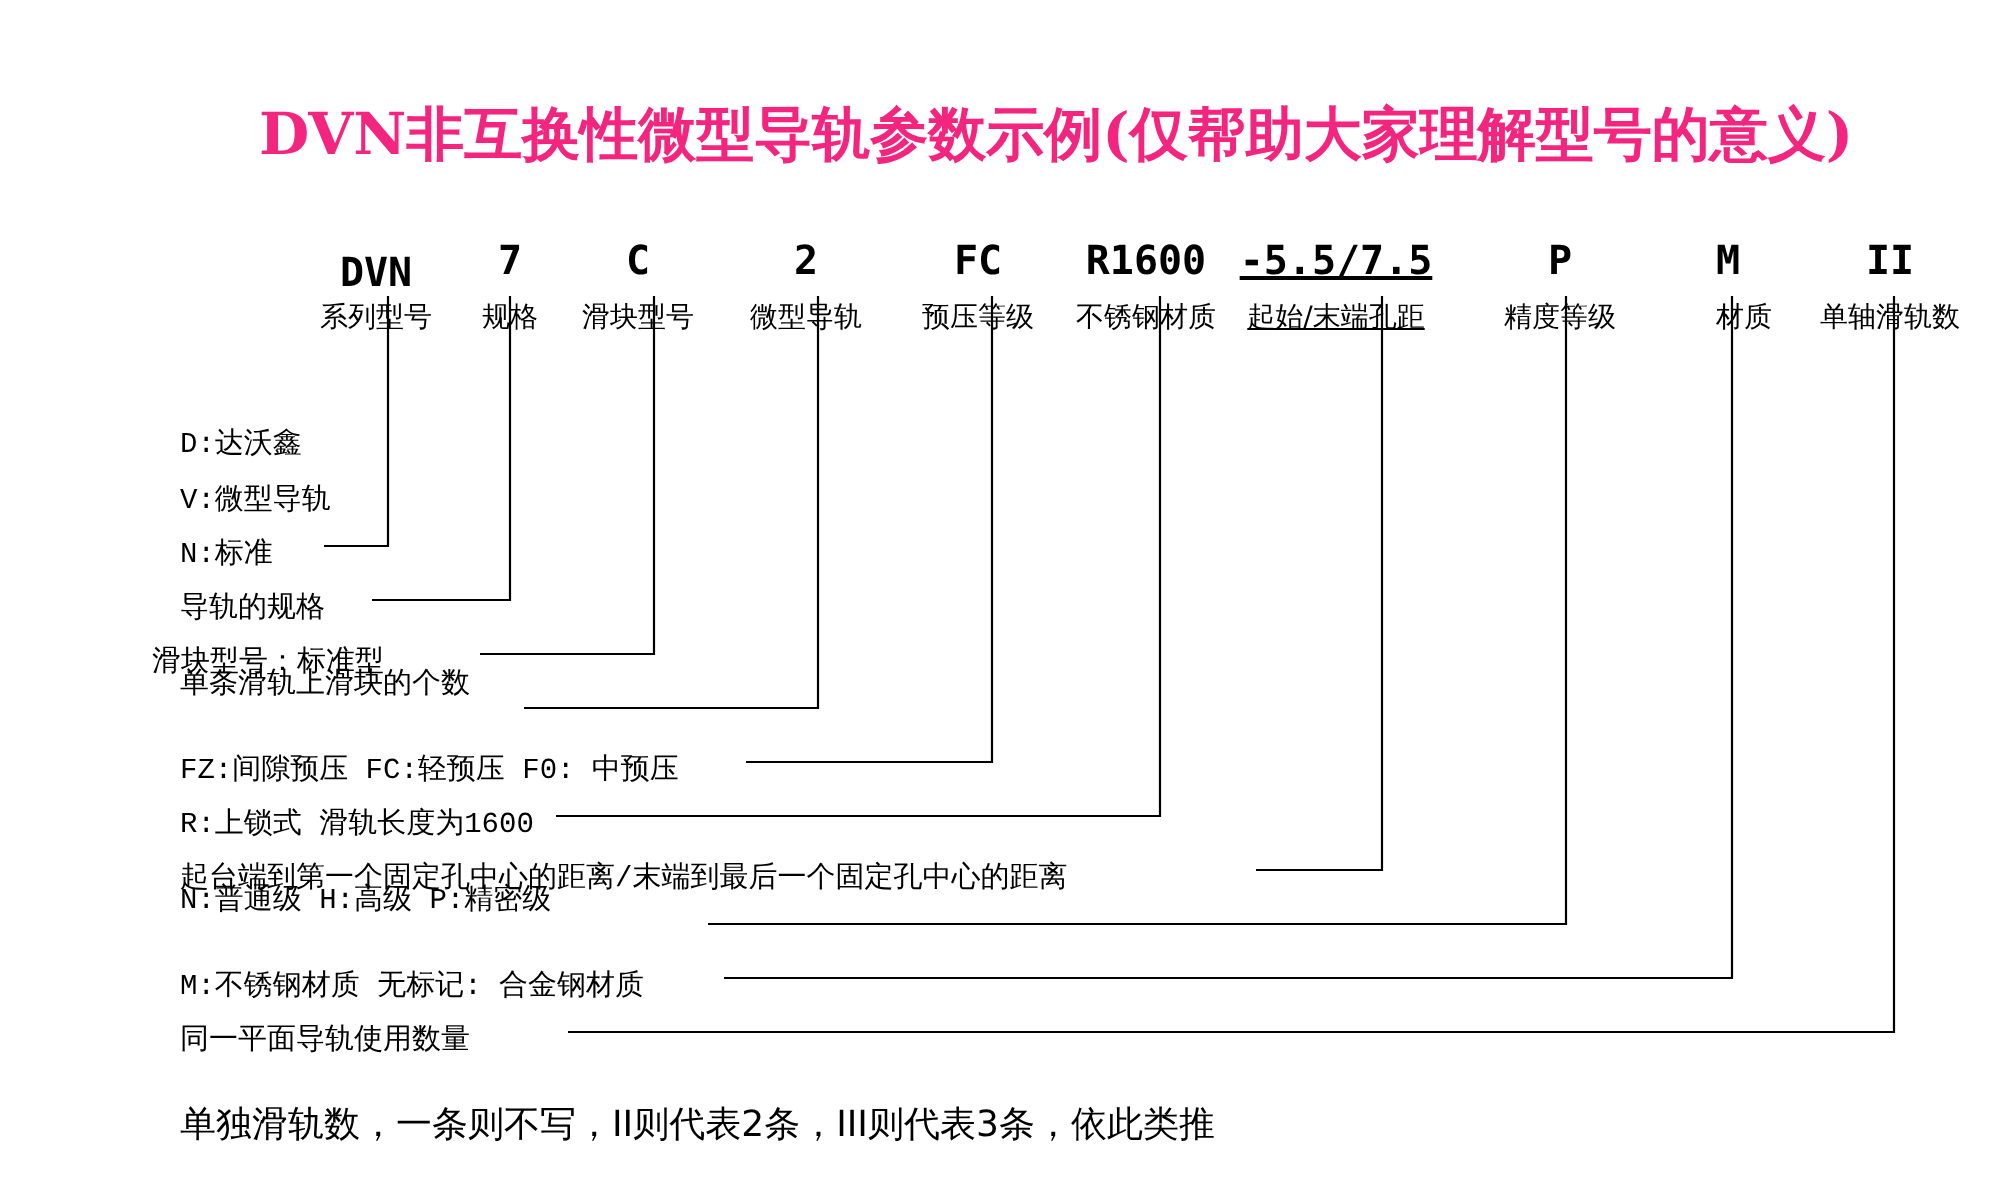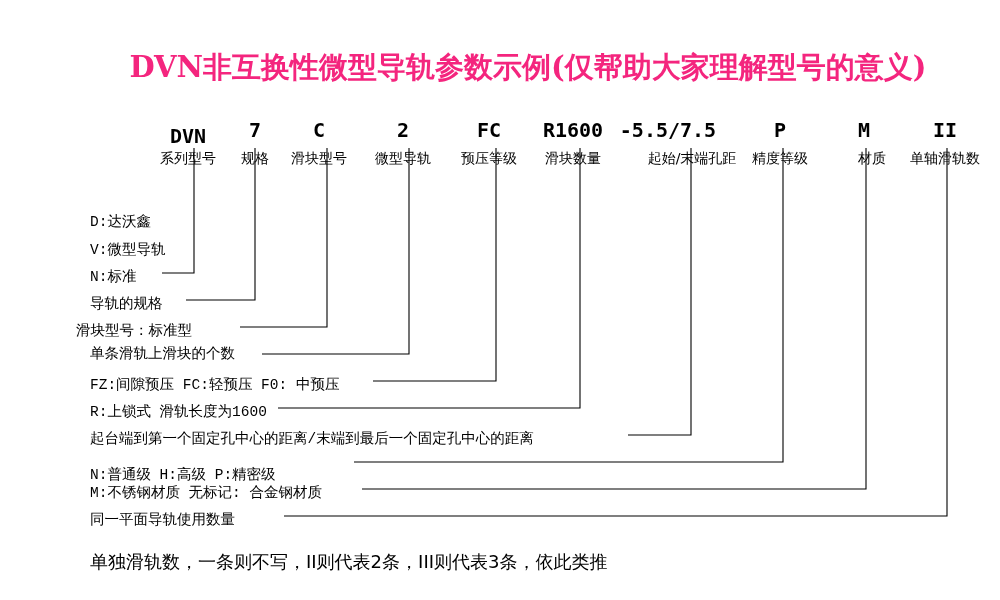--- a/index.html
+++ b/index.html
@@ -73,47 +73,47 @@
       <path d="M256 516 L919 516 L919 148"></path>
     </svg>
 
   <div id="code-tokens">
       <div class="code-token" style="left: 60px; top: 124px; width: 200px;">DVN</div>
       <div class="code-token" style="left: 127px; top: 118px; width: 200px;">7</div>
       <div class="code-token" style="left: 191px; top: 118px; width: 200px;">C</div>
       <div class="code-token" style="left: 275px; top: 118px; width: 200px;">2</div>
       <div class="code-token" style="left: 361px; top: 118px; width: 200px;">FC</div>
       <div class="code-token" style="left: 445px; top: 118px; width: 200px;">R1600</div>
-      <div class="code-token" style="left: 540px; top: 118px; width: 200px;">-5.5/7.5</div>
+      <div class="code-token" style="left: 540px; top: 118px; width: 200px; text-decoration: underline;">-5.5/7.5</div>
       <div class="code-token" style="left: 652px; top: 118px; width: 200px;">P</div>
       <div class="code-token" style="left: 736px; top: 118px; width: 200px;">M</div>
       <div class="code-token" style="left: 817px; top: 118px; width: 200px;">II</div>
     </div>
   <div id="code-labels">
       <div class="code-label" style="width: 200px; left: 60px; top: 150px;">系列型号</div>
       <div class="code-label" style="width: 200px; left: 127px; top: 150px;">规格</div>
       <div class="code-label" style="width: 200px; left: 191px; top: 150px;">滑块型号</div>
       <div class="code-label" style="width: 200px; left: 275px; top: 150px;">微型导轨</div>
       <div class="code-label" style="width: 200px; left: 361px; top: 150px;">预压等级</div>
-      <div class="code-label" style="width: 200px; left: 445px; top: 150px;">滑块数量</div>
-      <div class="code-label" style="width: 200px; left: 564px; top: 150px;">起始/末端孔距</div>
+      <div class="code-label" style="width: 200px; left: 445px; top: 150px;">不锈钢材质</div>
+      <div class="code-label" style="width: 200px; left: 540px; top: 150px; text-decoration: underline;">起始/末端孔距</div>
       <div class="code-label" style="width: 200px; left: 652px; top: 150px;">精度等级</div>
       <div class="code-label" style="width: 216px; left: 736px; top: 150px;">材质</div>
       <div class="code-label" style="width: 200px; left: 817px; top: 150px;">单轴滑轨数</div>
     </div>
   <div id="legend-rows">
       <div class="legend" style="left: 62px; top: 212px;">D:达沃鑫</div>
       <div class="legend" style="left: 62px; top: 240px;">V:微型导轨</div>
       <div class="legend" style="left: 62px; top: 267px;">N:标准</div>
       <div class="legend" style="left: 62px; top: 294px;">导轨的规格</div>
       <div class="legend" style="left: 48px; top: 321px;">滑块型号：标准型</div>
-      <div class="legend" style="left: 62px; top: 344px;">单条滑轨上滑块的个数</div>
+      <div class="legend" style="left: 62px; top: 332px;">单条滑轨上滑块的个数</div>
       <div class="legend" style="left: 62px; top: 375px;">FZ:间隙预压 FC:轻预压 F0: 中预压</div>
       <div class="legend" style="left: 62px; top: 402px;">R:上锁式 滑轨长度为1600</div>
       <div class="legend" style="left: 62px; top: 429px;">起台端到第一个固定孔中心的距离/末端到最后一个固定孔中心的距离</div>
-      <div class="legend" style="left: 62px; top: 465px;">N:普通级 H:高级 P:精密级</div>
+      <div class="legend" style="left: 62px; top: 440px;">N:普通级 H:高级 P:精密级</div>
       <div class="legend" style="left: 62px; top: 483px;">M:不锈钢材质  无标记: 合金钢材质</div>
       <div class="legend" style="left: 62px; top: 510px;">同一平面导轨使用数量</div>
     </div>
 
   <div class="footnote" style="left: 62px; top: 550px;">单独滑轨数，一条则不写，II则代表2条，III则代表3条，依此类推</div>
 
 </div>
 
 </body></html>

